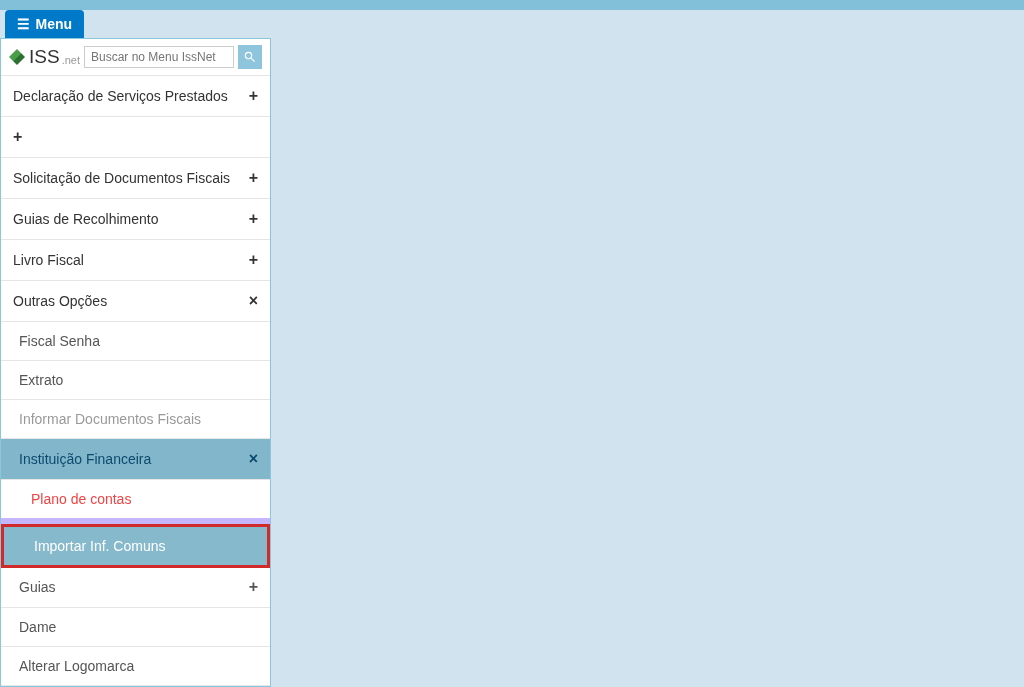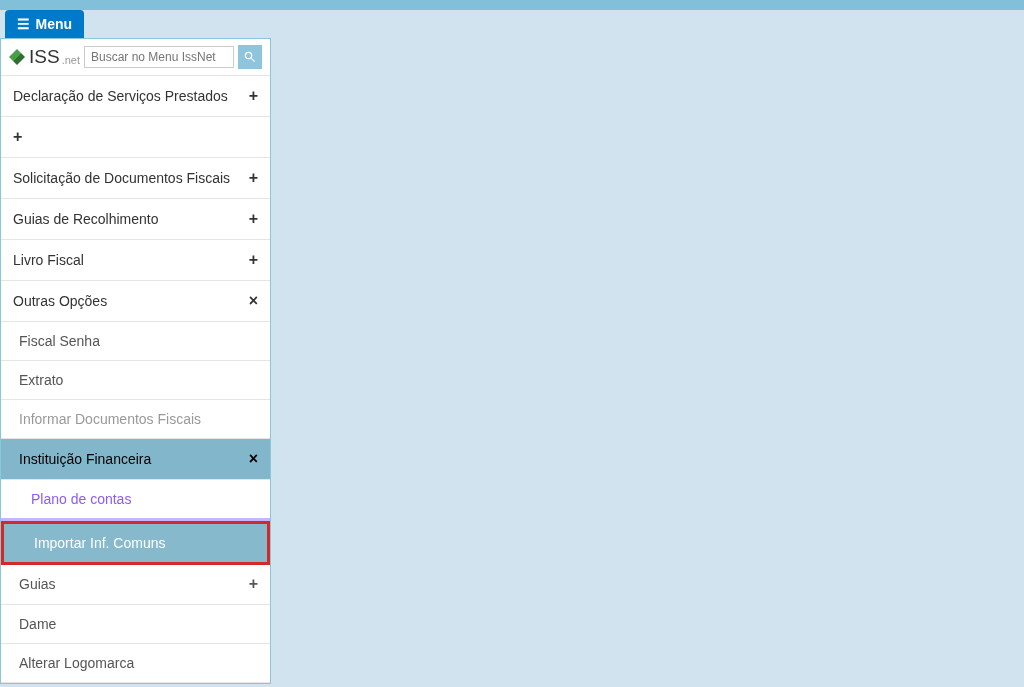--- a/index.html
+++ b/index.html
@@ -127,32 +127,32 @@
       font-size: 14px;
       display: flex;
       justify-content: space-between;
       align-items: center;
     }
     .submenu-item.disabled {
       color: #999;
     }
     .submenu-item.active {
       background: #82b6cb;
-      color: #000000;
+      color: #0c4a6e;
       text-align: right;
     }
     .submenu-item .toggle {
       font-weight: bold;
       font-size: 16px;
     }
     .sub2-item {
       padding: 11px 12px 11px 30px;
-      border-bottom: 4px solid #c4b5fd;
-      cursor: pointer;
-      color: #8b5cf6;
+      border-bottom: 7px solid #c4b5fd;
+      cursor: pointer;
+      color: #ef4444;
       font-size: 14px;
     }
     .sub2-item.highlighted {
       background: #87b9cc;
       color: #fff;
       border: 3px solid #d12a2a;
       margin: -1px 0;
     }
   </style>
 </head>

